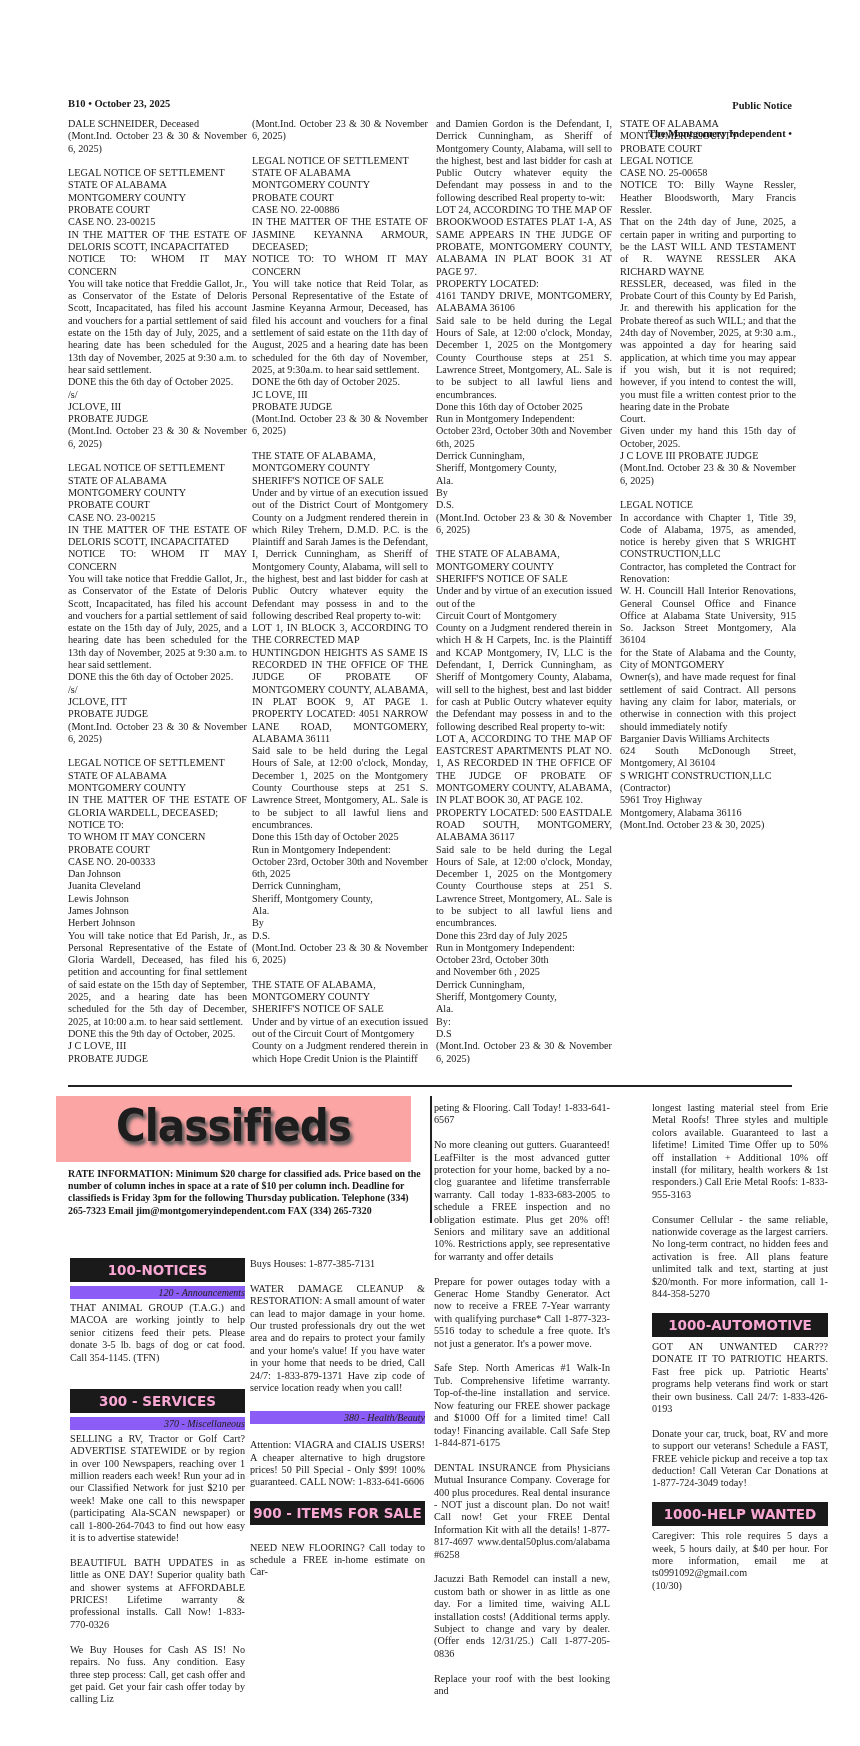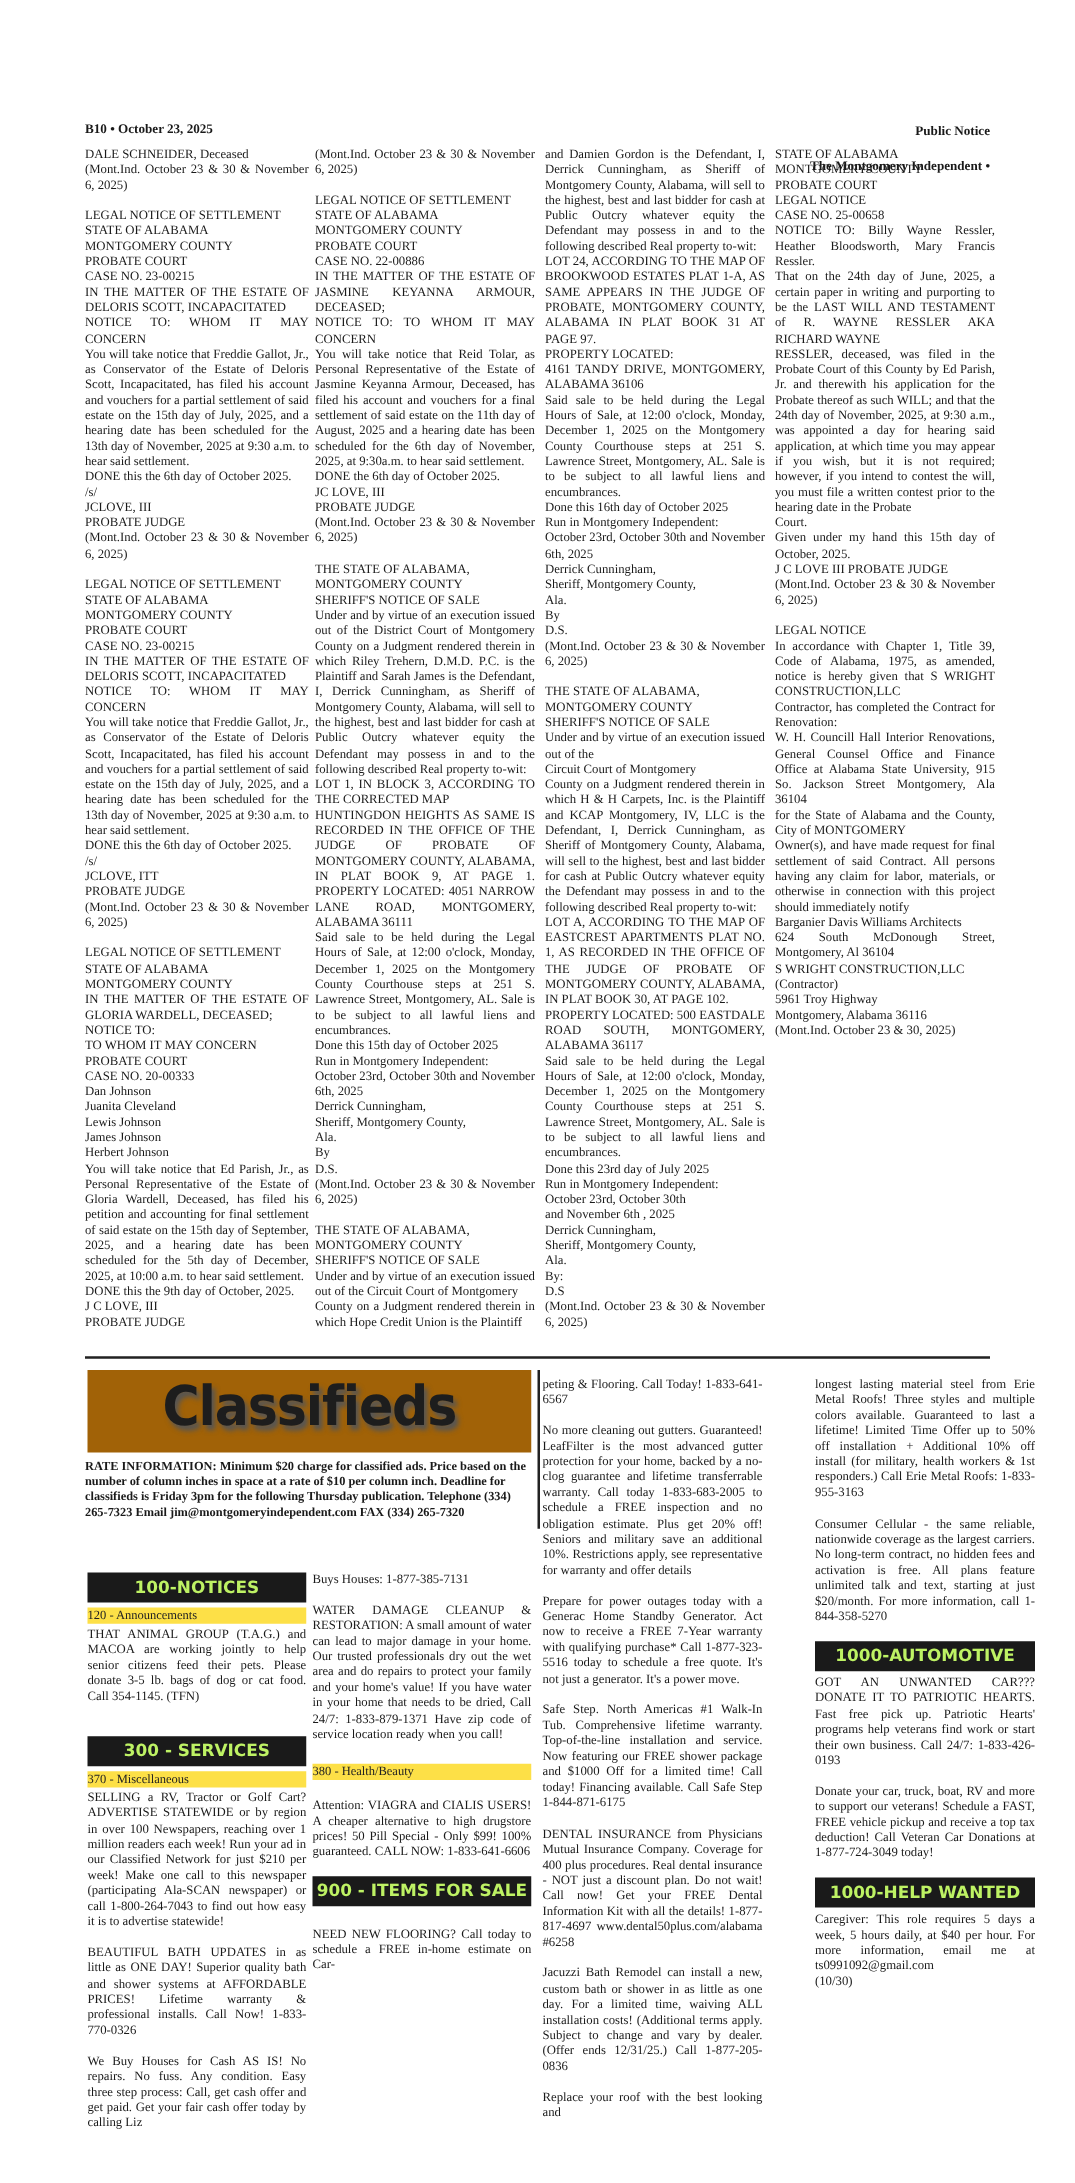--- a/index.html
+++ b/index.html
@@ -9,33 +9,33 @@
   .hdr .c{position:absolute;left:0;right:0;top:2px;text-align:right;}
   .hdr .r{position:absolute;right:0;top:0;margin-top:30px;}
   .col{position:absolute;font-size:10.2px;line-height:12.3px;text-align:justify;}
   .col p{margin:0;}
   .col .gap{height:12.3px;}
   .c1{left:68px;top:118px;width:179px;}
   .c2{left:252px;top:118px;width:176px;}
   .c3{left:436px;top:118px;width:176px;}
   .c4{left:620px;top:118px;width:176px;}
   .rule{position:absolute;left:68px;right:68px;top:1085px;height:2px;background:#222;}
-  .banner{position:absolute;left:70px;top:1096px;width:355px;height:66px;background:#a16207;}
+  .banner{position:absolute;left:56px;top:1096px;width:355px;height:66px;background:#fca5a5;}
   .banner .t{position:absolute;left:0;right:0;top:4px;text-align:center;font-family:"DejaVu Sans",sans-serif;font-weight:bold;font-size:44px;letter-spacing:-1px;color:#1d1d1d;text-shadow:3px 4px 4px #555;transform:scaleX(0.92);}
   .vline{position:absolute;left:430px;top:1096px;width:2px;height:127px;background:#222;}
   .rate{position:absolute;left:68px;top:1168px;width:360px;font-weight:bold;font-size:9.9px;line-height:12.2px;}
   .ccol{position:absolute;font-size:10.2px;line-height:12.4px;text-align:justify;}
   .ccol p{margin:0;}
   .ccol .gap{height:12.4px;}
   .k1{left:70px;top:1258px;width:175px;}
   .k2{left:250px;top:1258px;width:175px;}
   .k3{left:434px;top:1102px;width:176px;}
   .k4{left:652px;top:1102px;width:176px;}
-  .secbar{background:#1a1a1a;color:#bef264;text-align:center;font-family:"DejaVu Sans",sans-serif;font-weight:bold;font-size:13.5px;height:24px;line-height:24px;margin:0;}
-  .subbar{background:#fde047;color:#222;text-align:left;font-size:10px;height:13px;line-height:13px;margin:4px 0 3px 0;}
+  .secbar{background:#1a1a1a;color:#f9a8d4;text-align:center;font-family:"DejaVu Sans",sans-serif;font-weight:bold;font-size:13.5px;height:24px;line-height:24px;margin:0;}
+  .subbar{background:#8b5cf6;color:#222;text-align:right;font-size:10px;height:13px;line-height:13px;margin:4px 0 3px 0;font-style:italic;}
 </style>
 </head>
 <body>
 
 <div class="hdr">
   <span class="l">B10 • October 23, 2025</span>
   <span class="c">Public Notice</span>
   <span class="r">The Montgomery Independent •</span>
 </div>
 

